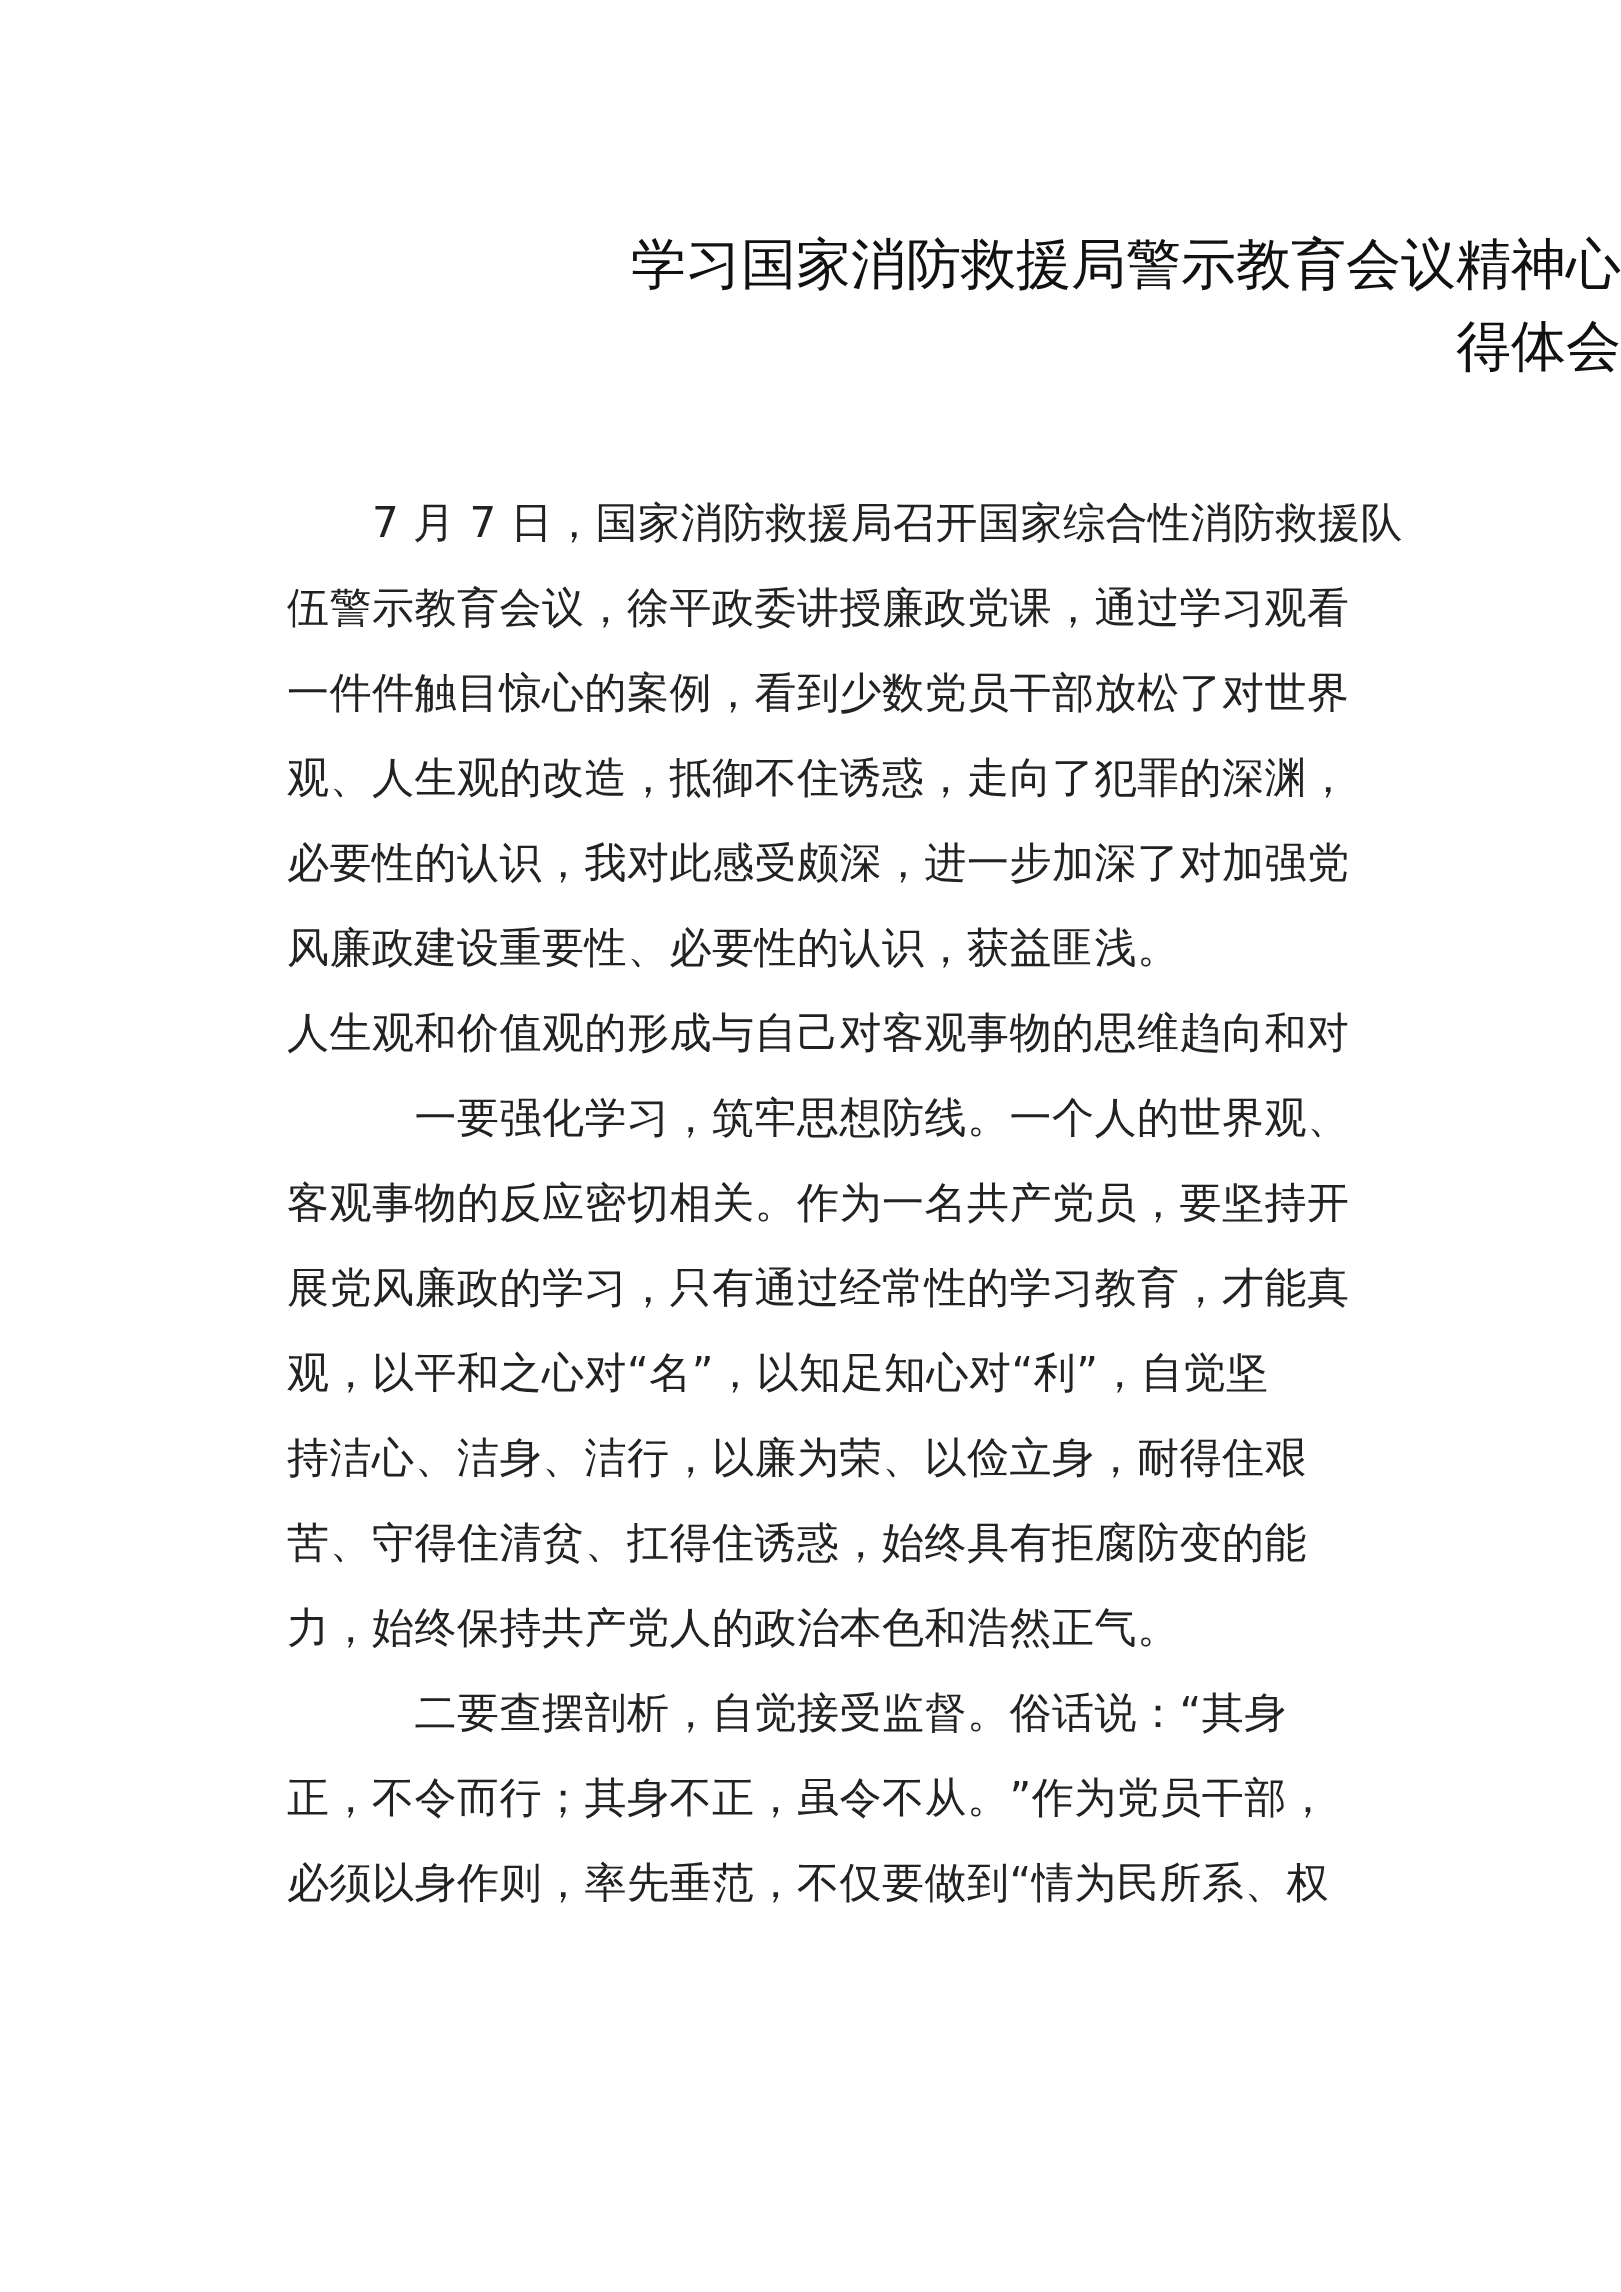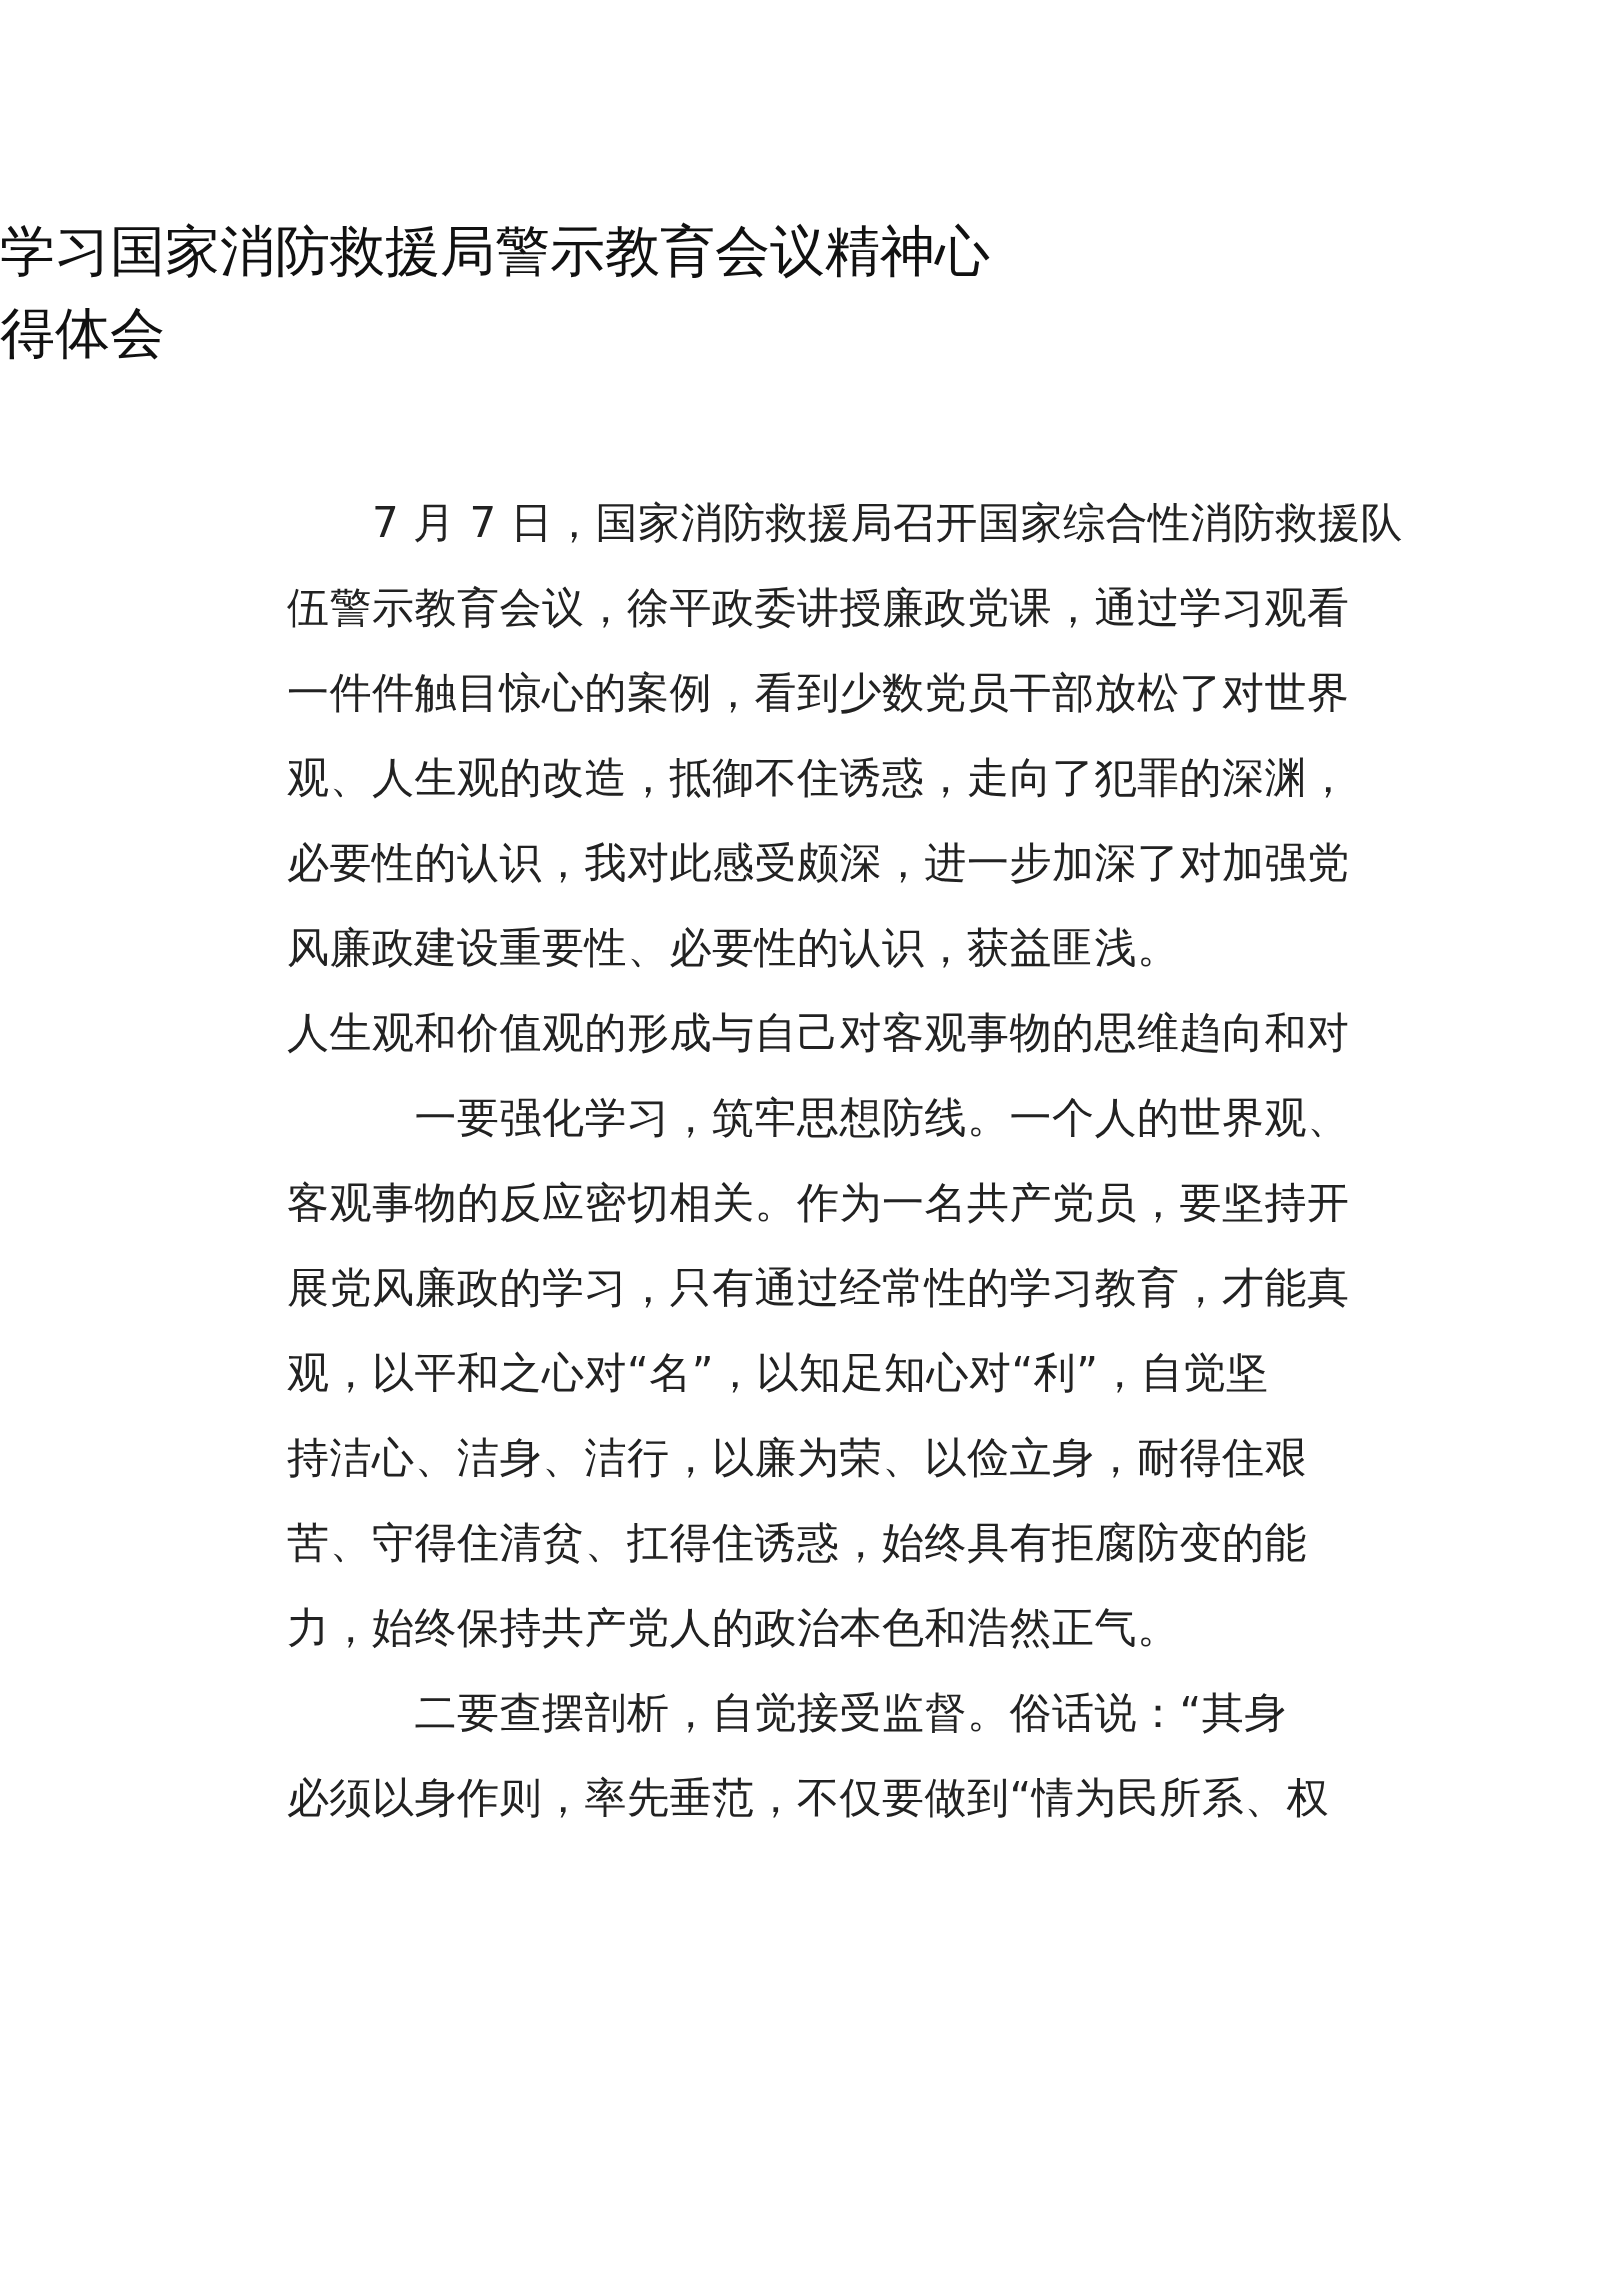--- a/index.html
+++ b/index.html
@@ -1,20 +1,20 @@
 <!DOCTYPE html>
 <html><head>
 <meta charset="utf-8">
 <style>
   html, body { margin:0; padding:0; background:#ffffff; }
   body { width:1621px; height:2293px; position:relative; overflow:hidden;
          font-family:"DejaVu Sans","Liberation Sans",sans-serif; color:#222222; }
   .page { position:absolute; left:0; top:0; width:1621px; height:2293px; background:#fff; }
-  .title { position:absolute; left:0; width:1621px; text-align:left;
-           font-size:55px; line-height:82px; top:210px; color:#111; letter-spacing:0px; }
+  .title { position:absolute; left:0; width:1621px; text-align:right;
+           font-size:55px; line-height:82px; top:223px; color:#111; letter-spacing:0px; }
   .title .tl { display:block; white-space:nowrap; }
   .body { position:absolute; left:247px; top:480px; width:1157px; }
   .line { display:block; white-space:nowrap; font-size:42px; height:85px; line-height:85px; letter-spacing:0.5px;margin-left:40px; }
 </style>
 </head>
 <body>
 
 <div class="page">
   <div class="title">
     <span class="tl">学习国家消防救援局警示教育会议精神心</span>
@@ -35,17 +35,18 @@
       <span class="line">　　　一要强化学习，筑牢思想防线。一个人的世界观、</span>
       <span class="line">客观事物的反应密切相关。作为一名共产党员，要坚持开</span>
       <span class="line">展党风廉政的学习，只有通过经常性的学习教育，才能真</span>
       <span class="line">观，以平和之心对“名”，以知足知心对“利”，自觉坚</span>
       <span class="line">持洁心、洁身、洁行，以廉为荣、以俭立身，耐得住艰</span>
       <span class="line">苦、守得住清贫、扛得住诱惑，始终具有拒腐防变的能</span>
       <span class="line">力，始终保持共产党人的政治本色和浩然正气。</span>
     </div>
     <div>
       <span class="line">　　　二要查摆剖析，自觉接受监督。俗话说：“其身</span>
+      <span class="line">正，不令而行；其身不正，虽令不从。”作为党员干部，</span>
       <span class="line">必须以身作则，率先垂范，不仅要做到“情为民所系、权</span>
     </div>
   </div>
 </div>
 
 
 </body></html>

